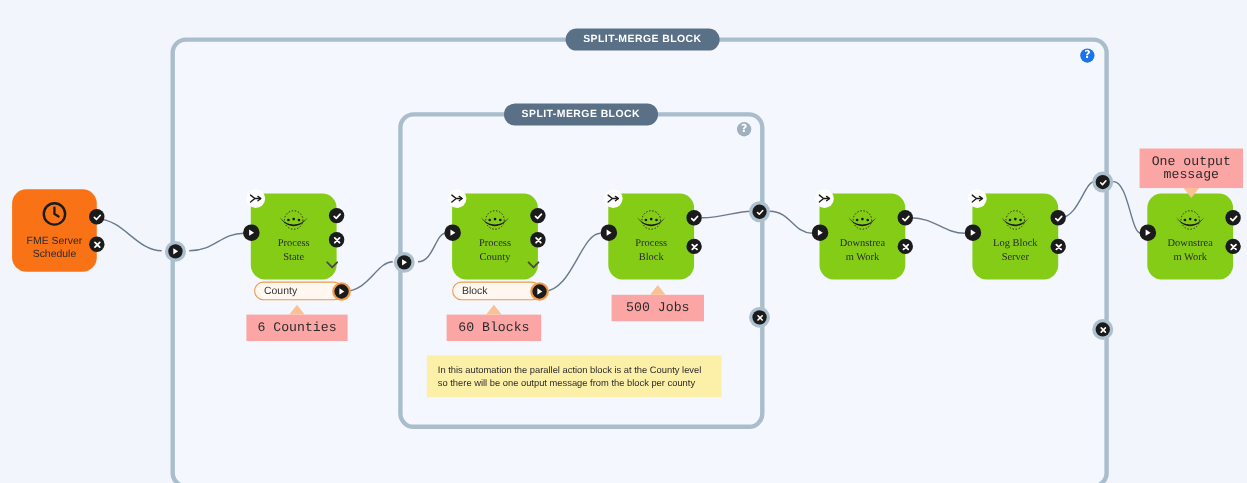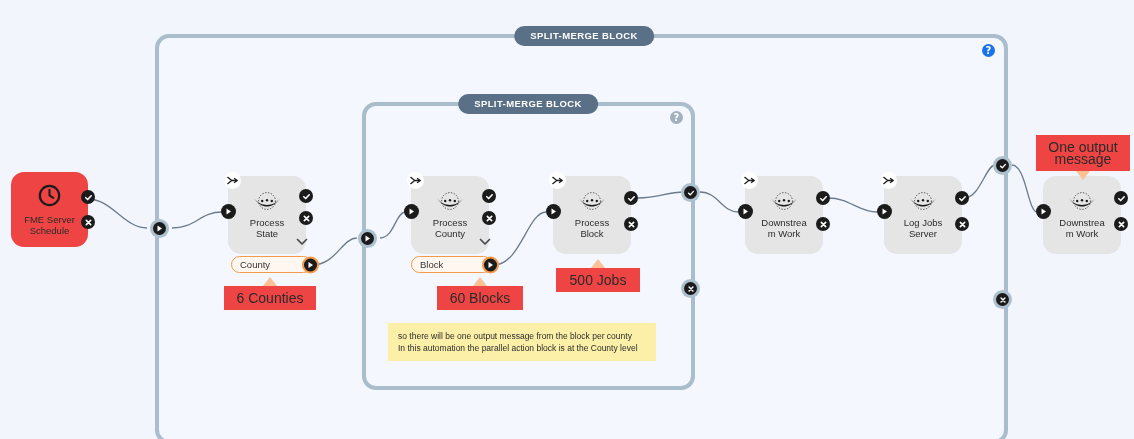--- a/index.html
+++ b/index.html
@@ -44,22 +44,22 @@
   .help-grey{background:#9fb0bf;}
 
   
   .node{
     position:absolute;
     box-sizing:border-box;
     border-radius:13px;
     display:flex;flex-direction:column;
     align-items:center;justify-content:center;
   }
-  .node-orange{background:#e5e5e5;}
-  .node-green{background:#ef4444;}
+  .node-orange{background:#84cc16;font-family:Liberation Serif, serif;}
+  .node-green{background:#f97316;}
   .node-label{
     color:#2b2b2b;
     font-size:9.5px;
     line-height:11.5px;
     text-align:center;
     width:100%;
     padding:0 4px;
     box-sizing:border-box;
     word-break:break-word;
   }
@@ -109,27 +109,28 @@
     right:-8px;top:50%;transform:translateY(-50%);
     width:17px;height:17px;border-radius:50%;
     background:#1b1b1b;border:2px solid #f2994a;
     display:flex;align-items:center;justify-content:center;
     box-sizing:border-box;
   }
 
   
   .callout{
     position:absolute;
-    background:#ef4444;
-    font-size:14px;
+    background:#fca5a5;
+    font-size:12px;
     color:#2b2b2b;
     padding:6px 9px;
     box-sizing:border-box;
     text-align:center;
     line-height:12px;
+    font-family:Liberation Mono, monospace;
   }
   .callout .tip{
     position:absolute;
     width:0;height:0;
     border-left:7px solid transparent;
     border-right:7px solid transparent;
   }
   .tip-up{border-bottom:9px solid #fbc093;top:-9px;left:50%;margin-left:-7px;}
   .tip-down{border-top:9px solid #fbc093;bottom:-9px;left:50%;margin-left:-7px;}
 
@@ -356,21 +357,21 @@
     </span>
   </div>
   <div class="chip" style="left:411px;top:240px;width:81px;">
     <span>Block</span>
     <span class="chip-port">
       <svg width="7" height="7" viewBox="0 0 7 7">
           <polygon points="1.5,0.6 6,3.5 1.5,6.4" fill="#ffffff"></polygon>
         </svg>
     </span>
   </div>
-  <div class="callout" style="left:406px;top:270px;width:86px;margin-left:31px;">
+  <div class="callout" style="left:406px;top:270px;width:86px;">
     <span class="tip tip-up"></span>
     <span>60 Blocks</span>
   </div>
 
   <div class="node node-orange" style="left:553px;top:160px;width:78px;height:78px;">
     <span class="node-glyph">
       <svg width="32" height="20" viewBox="0 0 40 24">
         <circle cx="20" cy="12" r="10.5" fill="none" stroke="#1b1b1b" stroke-width="1" stroke-dasharray="1.6 2"></circle>
         <path d="M4,9 C9,15 14,17 20,17 C26,17 31,15 36,9 C31,16 26,19 20,19 C14,19 9,16 4,9 Z" fill="#1b1b1b"></path>
         <circle cx="14" cy="12" r="1.5" fill="#1b1b1b"></circle>
@@ -401,22 +402,22 @@
           <path d="M2.6,2.6 L7.4,7.4 M7.4,2.6 L2.6,7.4" stroke="#ffffff" stroke-width="1.8" stroke-linecap="round"></path>
         </svg>
     </div>
   </div>
   <div class="callout" style="left:556px;top:252px;width:84px;">
     <span class="tip tip-up"></span>
     <span>500 Jobs</span>
   </div>
 
   <div class="note-yellow" style="left:388px;top:307px;width:268px;">
+    <div>In this automation the parallel action block is at the County level</div>
     <div>so there will be one output message from the block per county</div>
-    <div>In this automation the parallel action block is at the County level</div>
   </div>
 
   <div class="node node-orange" style="left:745px;top:160px;width:78px;height:78px;">
     <span class="node-glyph">
       <svg width="32" height="20" viewBox="0 0 40 24">
         <circle cx="20" cy="12" r="10.5" fill="none" stroke="#1b1b1b" stroke-width="1" stroke-dasharray="1.6 2"></circle>
         <path d="M4,9 C9,15 14,17 20,17 C26,17 31,15 36,9 C31,16 26,19 20,19 C14,19 9,16 4,9 Z" fill="#1b1b1b"></path>
         <circle cx="14" cy="12" r="1.5" fill="#1b1b1b"></circle>
         <circle cx="20" cy="11" r="1.5" fill="#1b1b1b"></circle>
         <circle cx="26" cy="12" r="1.5" fill="#1b1b1b"></circle>
@@ -450,21 +451,21 @@
   <div class="node node-orange" style="left:884px;top:160px;width:78px;height:78px;">
     <span class="node-glyph">
       <svg width="32" height="20" viewBox="0 0 40 24">
         <circle cx="20" cy="12" r="10.5" fill="none" stroke="#1b1b1b" stroke-width="1" stroke-dasharray="1.6 2"></circle>
         <path d="M4,9 C9,15 14,17 20,17 C26,17 31,15 36,9 C31,16 26,19 20,19 C14,19 9,16 4,9 Z" fill="#1b1b1b"></path>
         <circle cx="14" cy="12" r="1.5" fill="#1b1b1b"></circle>
         <circle cx="20" cy="11" r="1.5" fill="#1b1b1b"></circle>
         <circle cx="26" cy="12" r="1.5" fill="#1b1b1b"></circle>
       </svg>
     </span>
-    <div class="node-label">Log  Jobs</div>
+    <div class="node-label">Log  Block</div>
     <div class="node-label">Server</div>
     <div class="merge-badge" style="left:-4px;top:-4px;">
       <svg width="11" height="11" viewBox="0 0 14 14">
         <path d="M1,3 L6,7 M1,11 L6,7 M6,7 L12.5,7" stroke="#1b1b1b" stroke-width="1.6" fill="none" stroke-linecap="round"></path>
         <path d="M9.5,4.5 L13,7 L9.5,9.5" stroke="#1b1b1b" stroke-width="1.6" fill="none" stroke-linecap="round" stroke-linejoin="round"></path>
       </svg>
     </div>
     <div class="in-port" style="left:-7px;top:28px;">
       <svg width="7" height="7" viewBox="0 0 7 7">
           <polygon points="1.5,0.6 6,3.5 1.5,6.4" fill="#ffffff"></polygon>

